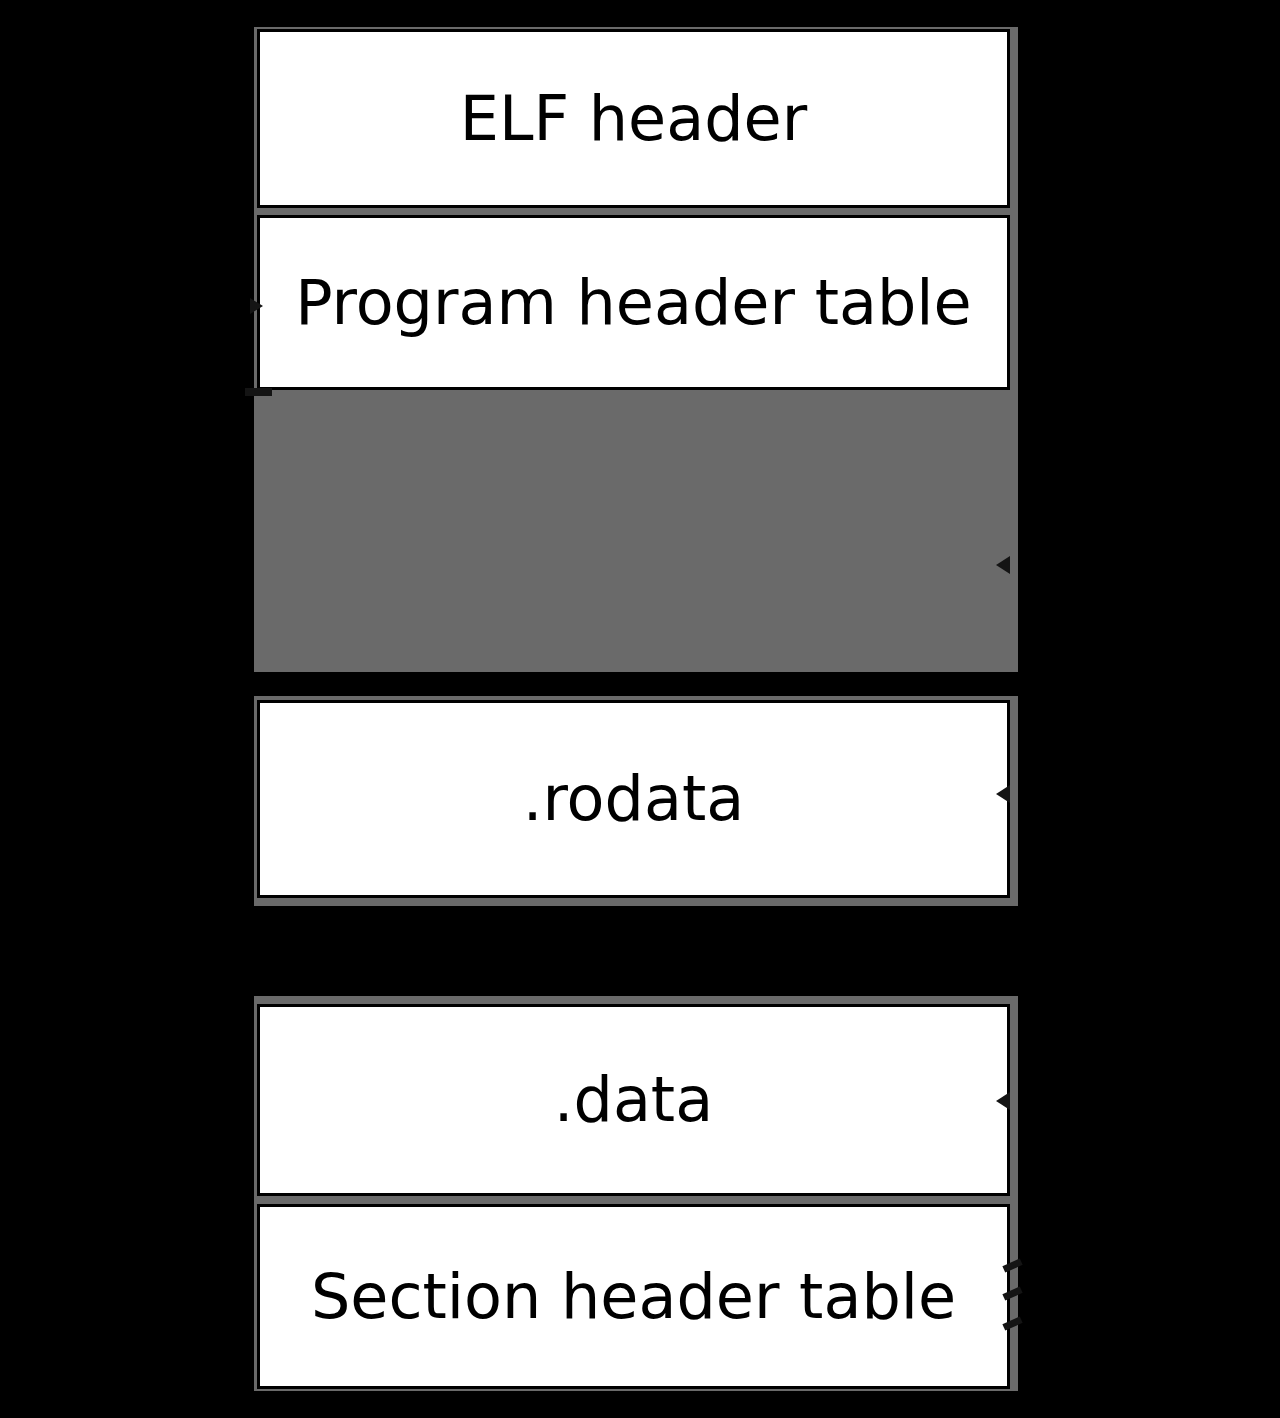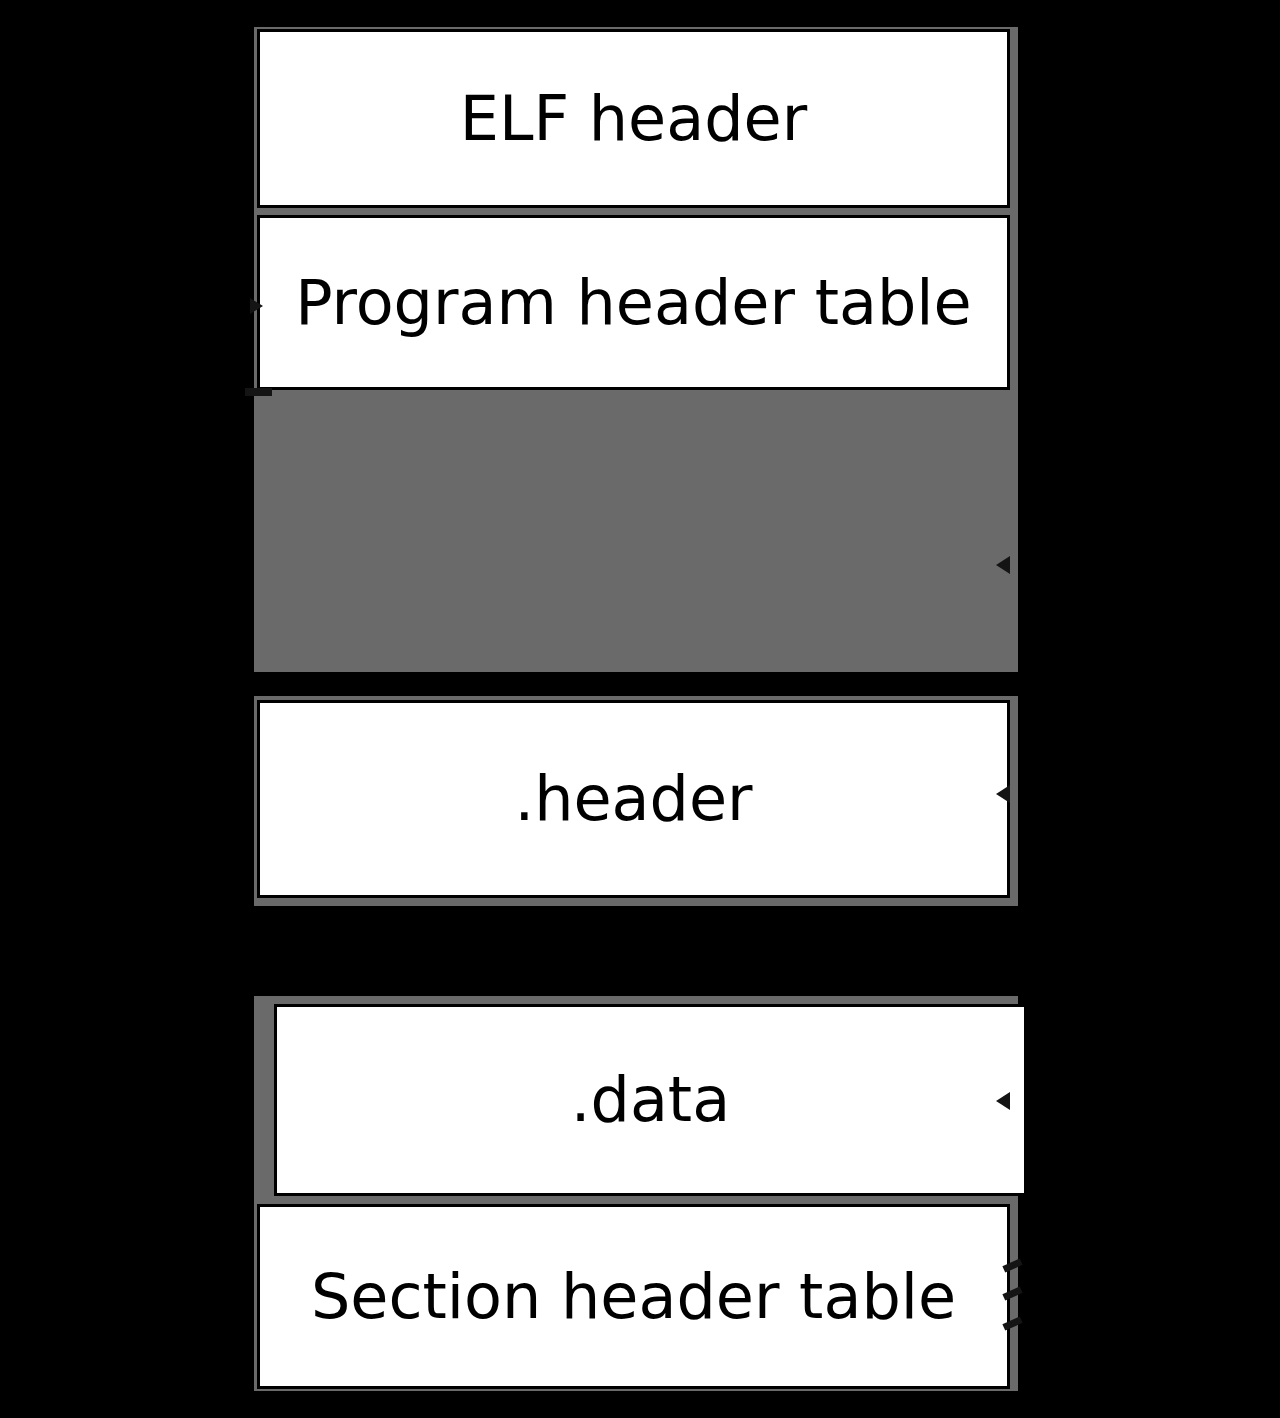--- a/index.html
+++ b/index.html
@@ -23,21 +23,21 @@
     left:257px;width:753px;
     box-sizing:border-box;
     background:var(--box-fill,#ffffff);
     border:3px solid var(--box-border,#000000);
     display:flex;align-items:center;justify-content:center;
   }
   .box-elf-header{top:29px;height:179px;}
   .box-program-header-table{top:215px;height:175px;}
   .box-text-section{top:399px;height:273px;}
   .box-rodata-section{top:700px;height:198px;}
-  .box-data-section{top:1004px;height:192px;margin-left:17px;}
+  .box-data-section{top:1004px;height:192px;}
   .box-section-header-table{top:1204px;height:185px;}
   .label{
     font-size:62px;
     line-height:1;
     color:#000;
     white-space:nowrap;
   }
   
   .arrowhead-right{
     position:absolute;width:0;height:0;
@@ -76,21 +76,21 @@
   <div class="box box-elf-header">
     <span class="label">ELF header</span>
   </div>
 
   <div class="box box-program-header-table">
     <span class="label">Program header table</span>
   </div>
 
 
   <div class="box box-rodata-section">
-    <span class="label">.header</span>
+    <span class="label">.rodata</span>
   </div>
 
   <div class="box box-data-section">
     <span class="label">.data</span>
   </div>
 
   <div class="box box-section-header-table">
     <span class="label">Section header table</span>
   </div>
 

